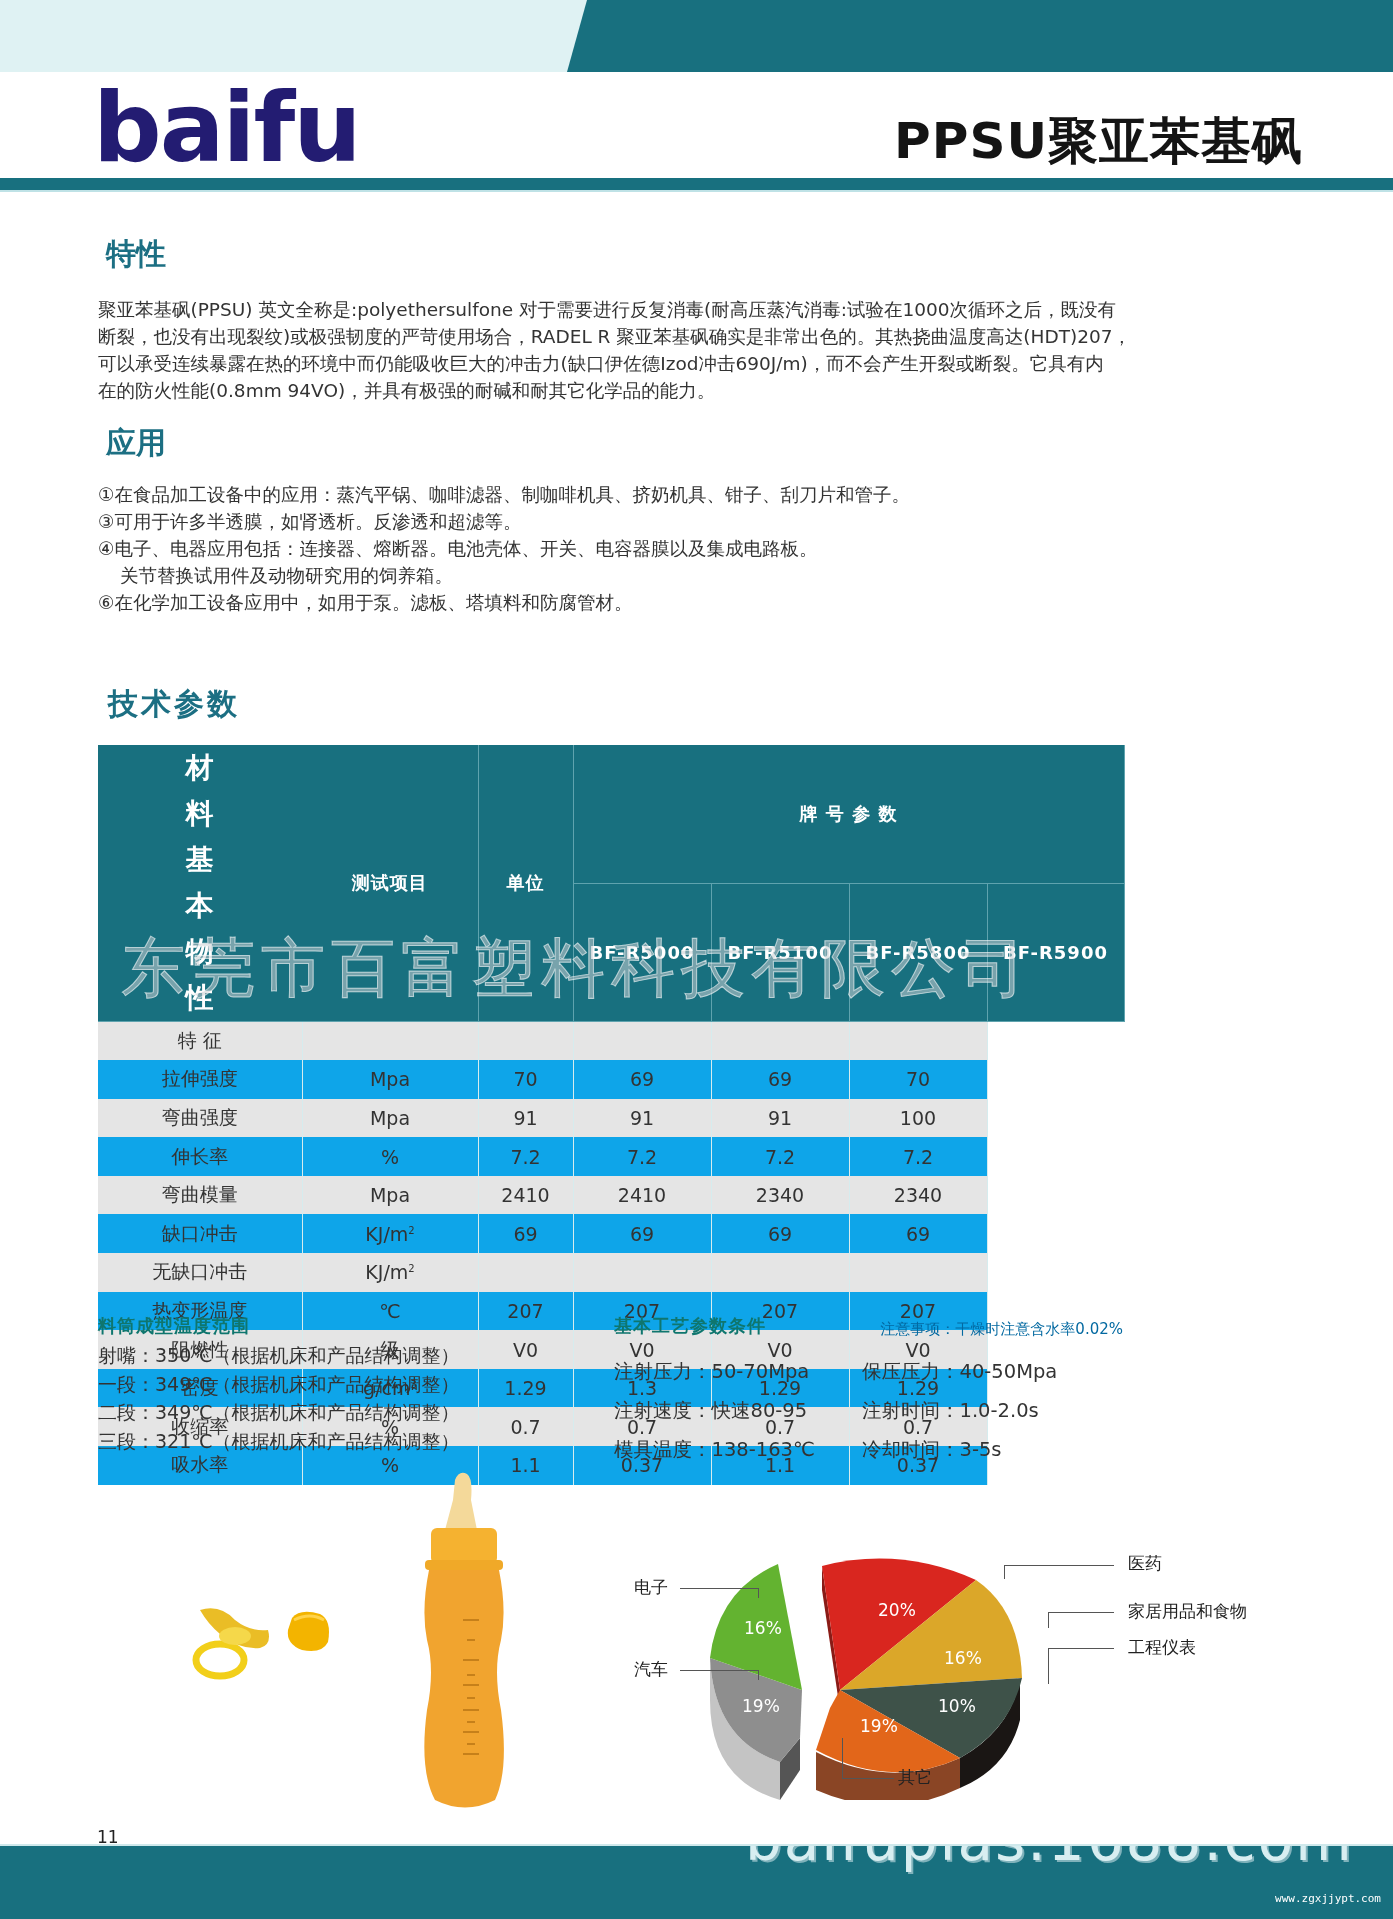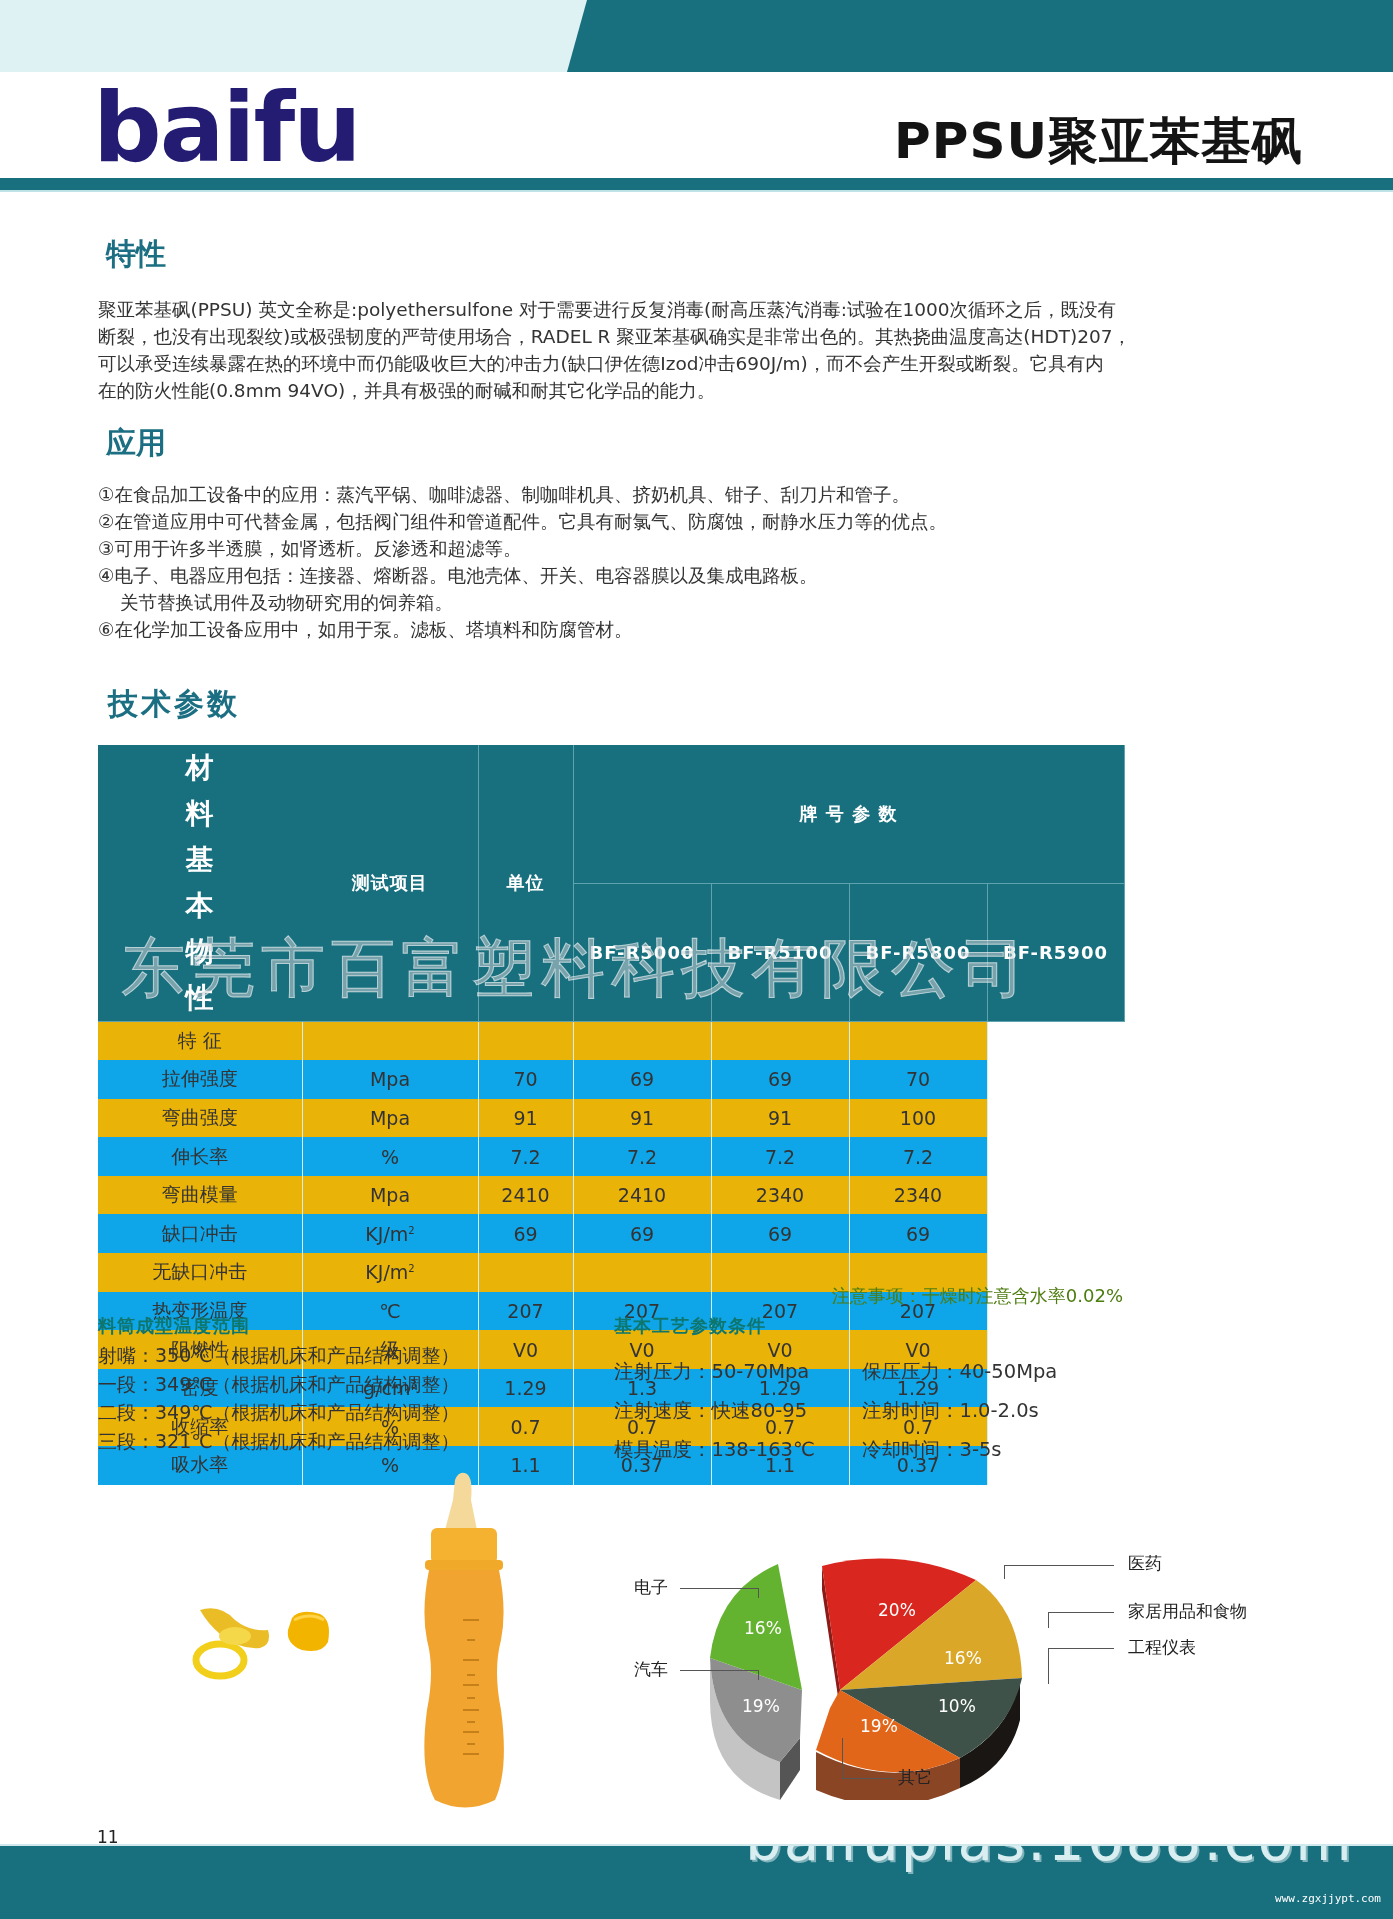--- a/index.html
+++ b/index.html
@@ -21,24 +21,24 @@
   .sec-title { position: absolute; left: 98px; font-weight: bold; font-size: 30px; color: #1c6f83; margin-left: 8px; }
   .para { position: absolute; left: 98px; width: 1200px; font-size: 18.5px; line-height: 27px; color: #333; }
   .app-list { position: absolute; left: 98px; width: 1220px; font-size: 18.5px; line-height: 27px; color: #333; list-style: none; }
   .app-list li.cont { padding-left: 22px; }
 
   
   .tbl { position: absolute; left: 98px; top: 745px; width: 1026px; border-collapse: collapse; table-layout: fixed; }
   .tbl td, .tbl th { height: 38.6px; text-align: center; font-size: 19px; color: #333; border-right: 1px solid #d6ecee; padding: 0; }
   .tbl th { background: #18707f; color: #fff; font-weight: bold; font-size: 18px; border-right: 1px solid #5fa3ae; border-bottom: 1px solid #5fa3ae; letter-spacing: 1px; }
   .tbl .side { background: #18707f; color: #fff; font-weight: bold; font-size: 28px; line-height: 46px; vertical-align: middle; border-right: none; }
-  .tbl tr.r-odd td { background: #eab308; margin-top: 35px; }
+  .tbl tr.r-odd td { background: #e5e5e5; margin-top: 35px; }
   .tbl tr.r-even td { background: #0ea5e9; }
   .tbl sup { font-size: 10px; }
-  .note { position: absolute; right: 270px; top: 1284px; font-size: 18px; color: #4d7c0f; }
+  .note { position: absolute; right: 270px; top: 1320px; font-size: 15px; color: #0369a1; }
 
   .watermark { position: absolute; left: 121px; top: 925px; font-size: 64px; color: rgba(200,205,210,0.55); letter-spacing: 6px;
     white-space: nowrap; pointer-events: none; -webkit-text-stroke: 1px rgba(255,255,255,0.6); }
 
   
   .sub-title { position: absolute; font-weight: bold; font-size: 18px; color: #0f766e; letter-spacing: 1px; }
   .temp-list { position: absolute; left: 98px; top: 1341px; font-size: 19px; line-height: 28.5px; color: #333; }
   .proc-grid { position: absolute; left: 614px; top: 1352px; font-size: 19.5px; line-height: 39px; color: #333;
     display: grid; grid-template-columns: 248px 260px; }
 
@@ -75,21 +75,20 @@
 <div class="para" style="top:296px">
   <div>聚亚苯基砜(PPSU) 英文全称是:polyethersulfone 对于需要进行反复消毒(耐高压蒸汽消毒:试验在1000次循环之后，既没有</div>
   <div>断裂，也没有出现裂纹)或极强韧度的严苛使用场合，RADEL R 聚亚苯基砜确实是非常出色的。其热挠曲温度高达(HDT)207，</div>
   <div>可以承受连续暴露在热的环境中而仍能吸收巨大的冲击力(缺口伊佐德Izod冲击690J/m)，而不会产生开裂或断裂。它具有内</div>
   <div>在的防火性能(0.8mm 94VO)，并具有极强的耐碱和耐其它化学品的能力。</div>
 </div>
 
 <div class="sec-title" style="top:423px">应用</div>
 <ul class="app-list" style="top:481px">
   <li>①在食品加工设备中的应用：蒸汽平锅、咖啡滤器、制咖啡机具、挤奶机具、钳子、刮刀片和管子。</li>
-  <li>②在管道应用中可代替金属，包括阀门组件和管道配件。它具有耐氯气、防腐蚀，耐静水压力等的优点。</li>
   <li>③可用于许多半透膜，如肾透析。反渗透和超滤等。</li>
   <li>④电子、电器应用包括：连接器、熔断器。电池壳体、开关、电容器膜以及集成电路板。</li>
   <li class="cont">关节替换试用件及动物研究用的饲养箱。</li>
   <li>⑥在化学加工设备应用中，如用于泵。滤板、塔填料和防腐管材。</li>
 </ul>
 
 <div class="sec-title" style="top:684px; left:100px; letter-spacing:3px">技术参数</div>
 
 <table class="tbl">
   <colgroup>

